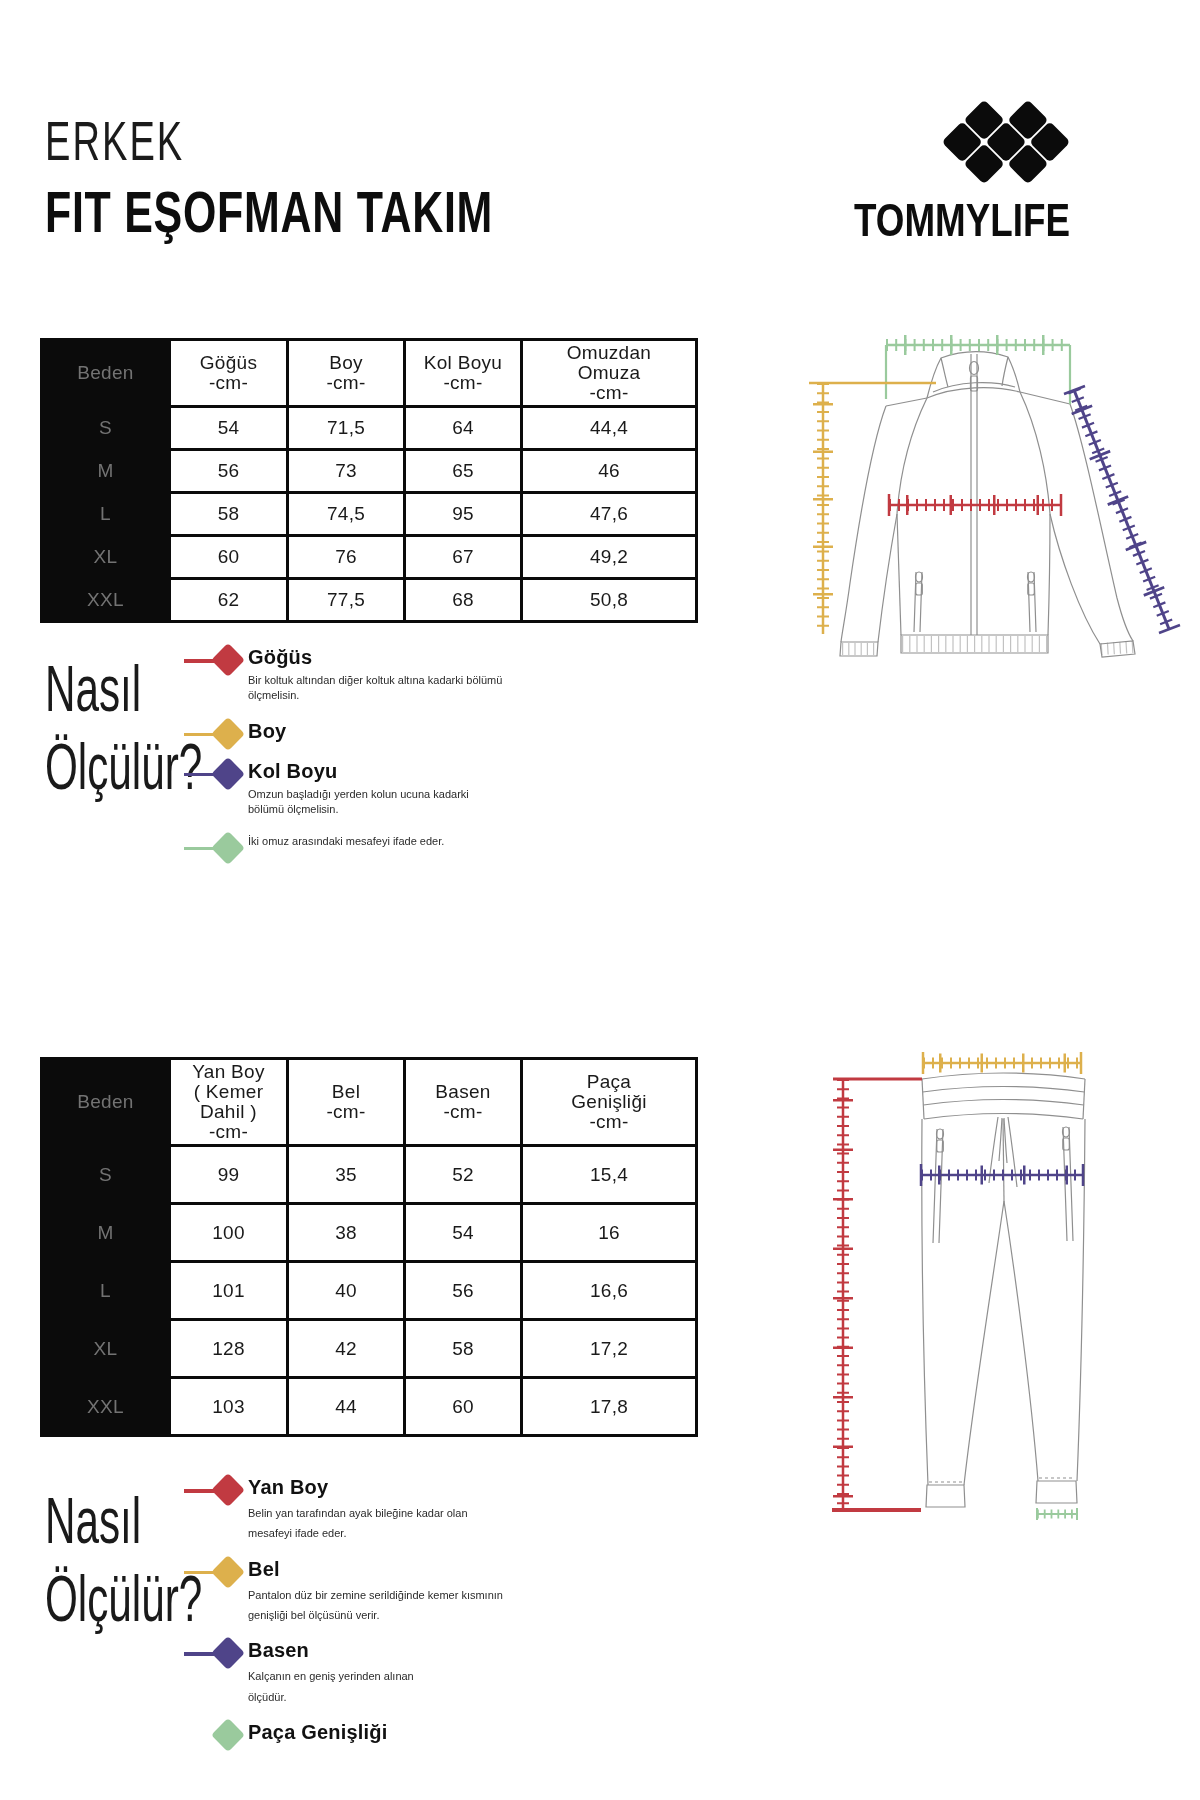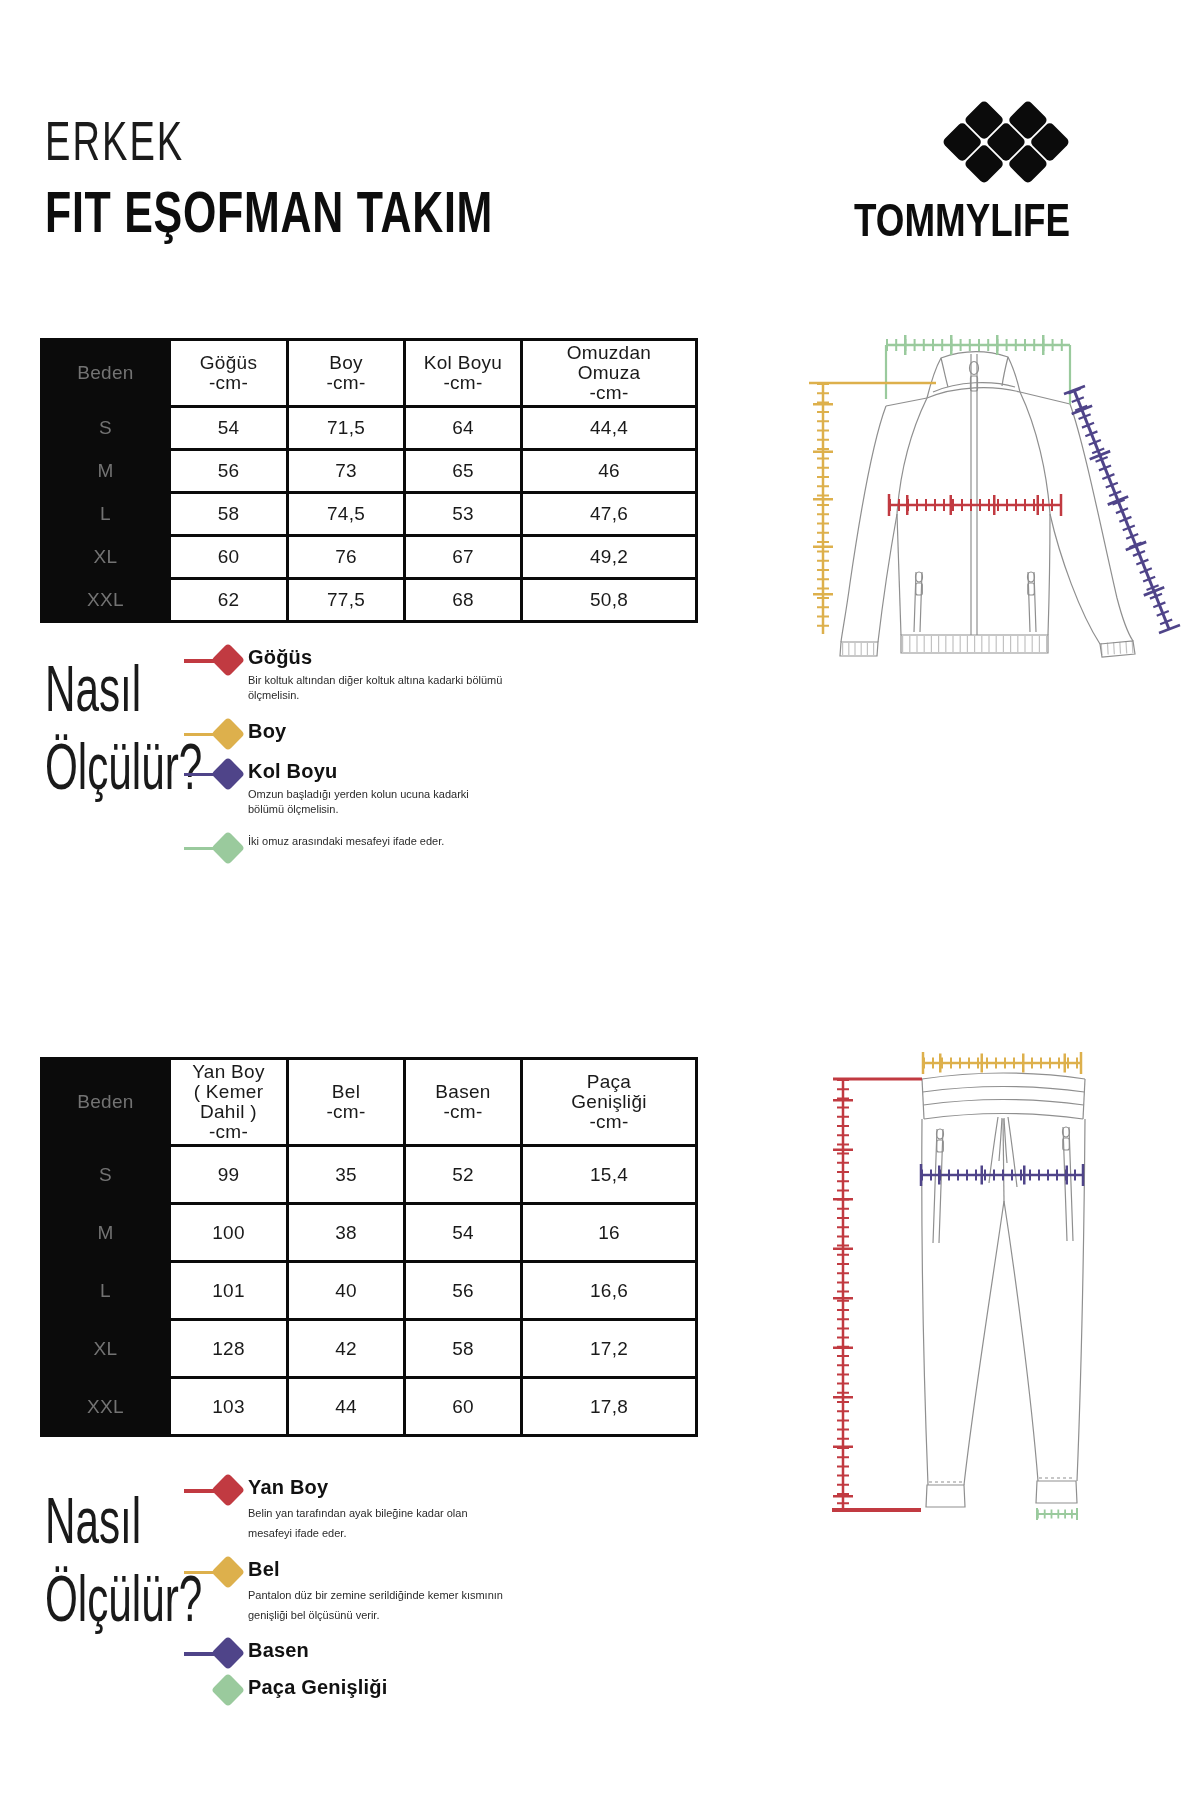--- a/index.html
+++ b/index.html
@@ -98,21 +98,21 @@
       <td class="dark">M</td>
       <td>56</td>
       <td>73</td>
       <td>65</td>
       <td>46</td>
     </tr>
     <tr class="brow">
       <td class="dark">L</td>
       <td>58</td>
       <td>74,5</td>
-      <td>53</td>
+      <td>95</td>
       <td>47,6</td>
     </tr>
     <tr class="brow">
       <td class="dark">XL</td>
       <td>60</td>
       <td>76</td>
       <td>67</td>
       <td>49,2</td>
     </tr>
     <tr class="brow">
@@ -374,20 +374,22 @@
       <div class="l-title">Bel</div>
       <div class="l-desc preline">Pantalon düz bir zemine serildiğinde kemer kısmının
 genişliği bel ölçüsünü verir.</div>
     </div>
     <div class="legend-item">
       <span class="marker">
         <span class="m-line" style="background-color: rgb(79, 68, 137);"></span>
         <span class="m-diamond" style="background-color: rgb(79, 68, 137);"></span>
       </span>
       <div class="l-title">Basen</div>
+      <div class="l-desc preline">Kalçanın en geniş yerinden alınan
+ölçüdür.</div>
     </div>
     <div class="legend-item">
       <span class="marker">
 
         <span class="m-diamond" style="background-color: rgb(154, 202, 157);"></span>
       </span>
       <div class="l-title">Paça Genişliği</div>
 
     </div>
   </div>

